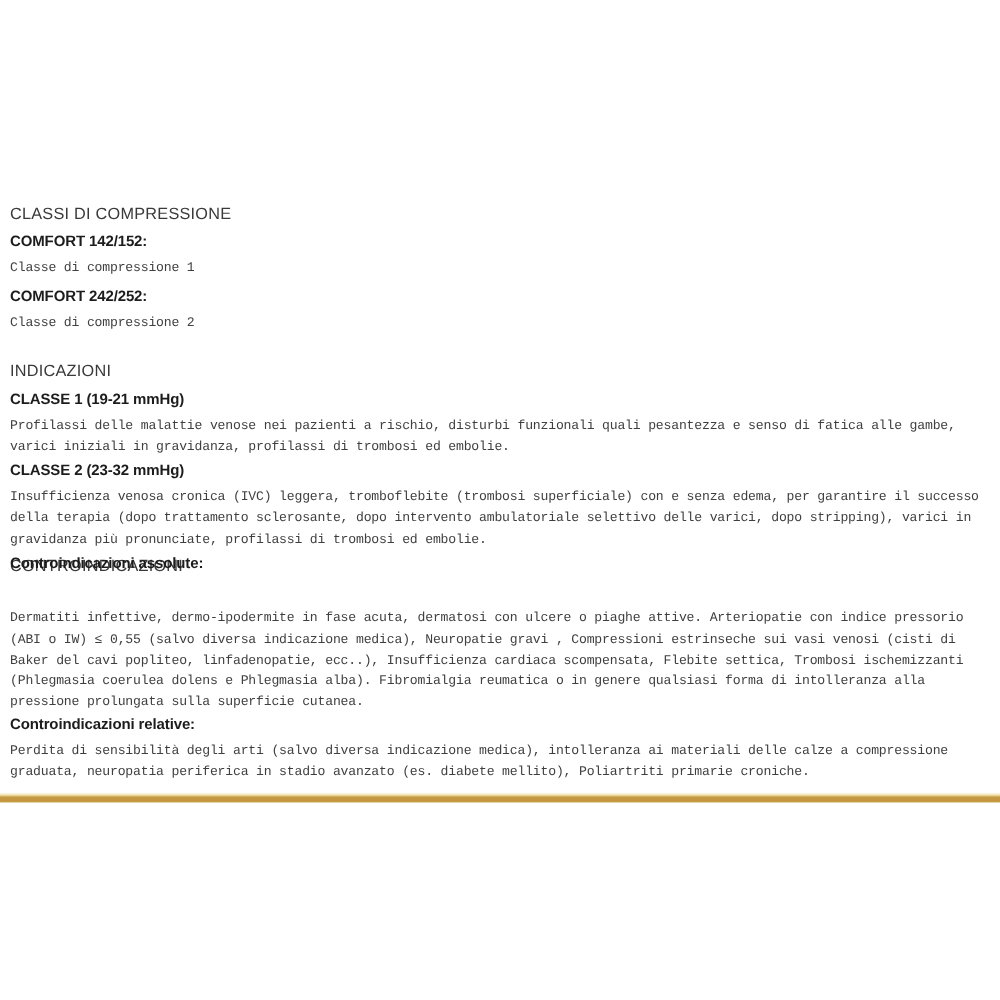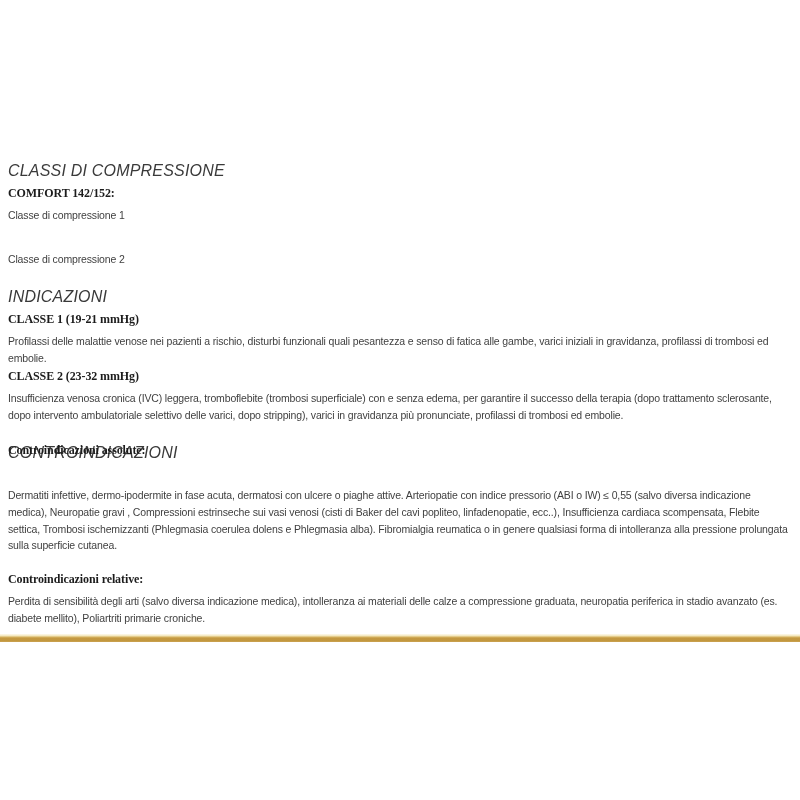--- a/index.html
+++ b/index.html
@@ -18,39 +18,38 @@
     height: 800px;
     background: #ffffff;
     overflow: hidden;
   }
   .t {
     position: absolute;
     left: 8px;
     right: 8px;
   }
   .kicker {
-    font-style: italic;
-    font-size: 16px;
+    font-size: 13px;
     line-height: 13px;
     letter-spacing: 0.2px;
     color: #3a3a3a;
   }
   .subhead {
     font-weight: bold;
     font-size: 12px;
     line-height: 14px;
     letter-spacing: -0.1px;
     color: #1c1c1c;
-    font-family: Liberation Serif, serif;
   }
   .bodytext {
     font-size: 10.5px;
     line-height: 16.8px;
     letter-spacing: -0.15px;
     color: #3f3f3f;
+    font-family: Liberation Mono, monospace;
   }
   .divider {
     position: absolute;
     left: 0;
     width: 800px;
     top: 634px;
     height: 8px;
     background: linear-gradient(
       to bottom,
       #FDFAEE 0%,
@@ -66,20 +65,21 @@
 <body>
 
 <div class="page">
 
   <div class="t kicker" style="top:164px">CLASSI DI COMPRESSIONE</div>
 
   <div class="t subhead" style="top:186px">COMFORT 142/152:</div>
 
   <div class="t bodytext" style="top:207px">Classe di compressione 1</div>
 
+  <div class="t subhead" style="top:230px">COMFORT 242/252:</div>
 
   <div class="t bodytext" style="top:251px">Classe di compressione 2</div>
 
   <div class="t kicker" style="top:290px">INDICAZIONI</div>
 
   <div class="t subhead" style="top:312px">CLASSE 1 (19-21 mmHg)</div>
 
   <div class="t bodytext" style="top:333px">Profilassi delle malattie venose nei pazienti a rischio, disturbi funzionali quali pesantezza e senso di fatica alle gambe, varici iniziali in gravidanza, profilassi di trombosi ed embolie.</div>
 
   <div class="t subhead" style="top:369px">CLASSE 2 (23-32 mmHg)</div>

